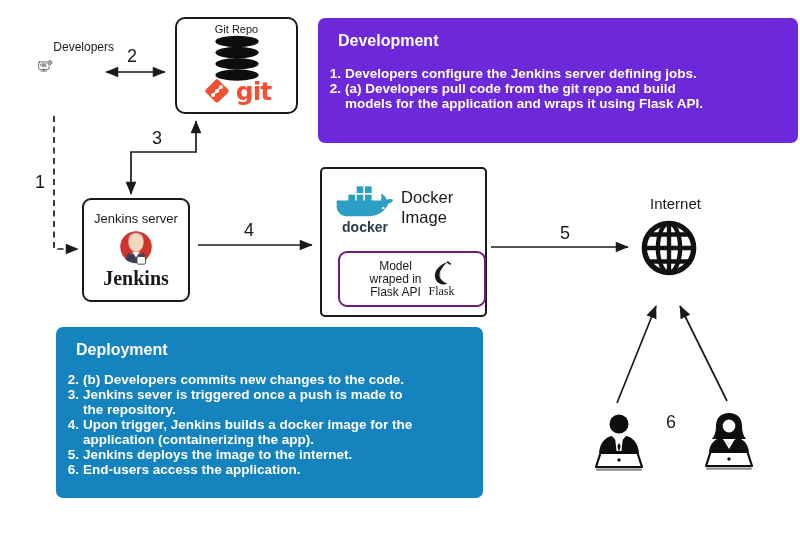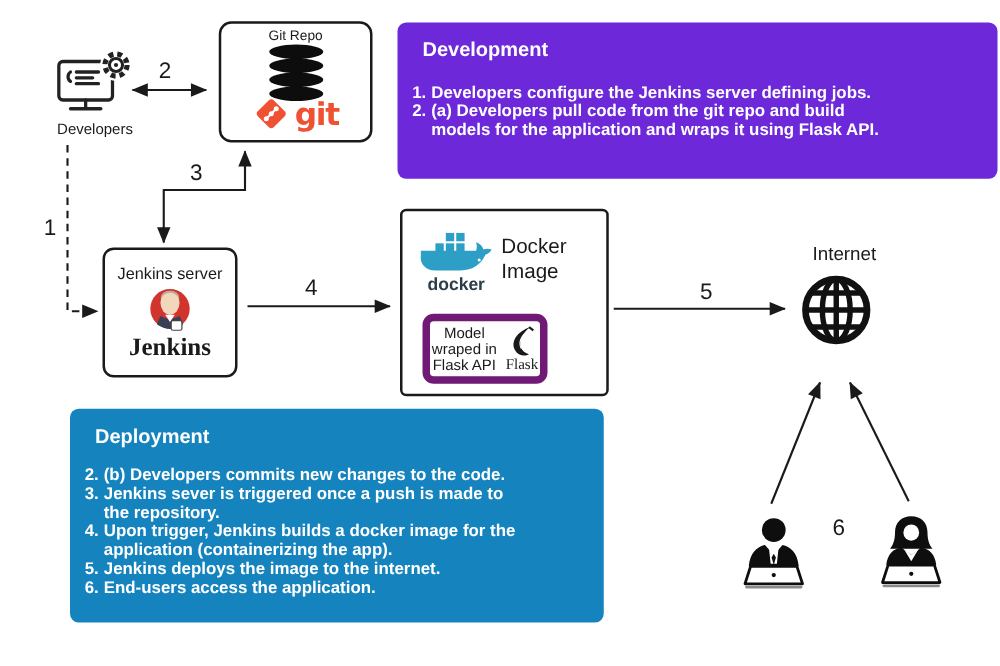--- a/index.html
+++ b/index.html
@@ -6,41 +6,41 @@
   #canvas{
     position:relative;width:800px;height:533px;background:#fff;overflow:hidden;
     font-family:"Liberation Sans",sans-serif;color:#1a1a1a;
   }
   #connectors{position:absolute;left:0;top:0;width:800px;height:533px;pointer-events:none;}
 
   
   .framebox{position:absolute;border:2px solid #1a1a1a;border-radius:10px;background:#fff;box-sizing:border-box;}
 
   
-  #developers{position:absolute;left:38px;top:38px;width:76px;display:flex;flex-direction:column;align-items:center;}
+  #developers{position:absolute;left:38px;top:38px;width:76px;display:flex;flex-direction:row;}
   #developers .nlabel{font-size:12px;margin-top:2px;}
 
   
   #gitrepo{left:175px;top:17px;width:123px;height:97px;display:flex;flex-direction:column;align-items:center;}
   #gitrepo .gtitle{font-size:11px;margin-top:4px;}
   #gitrepo .gitrow{display:flex;align-items:center;gap:4px;margin-top:-7px;}
   .gitword{font-family:"DejaVu Sans",sans-serif;font-weight:bold;font-size:25px;color:#f05133;letter-spacing:-1px;}
 
   
   #jenkinsbox{left:82px;top:198px;width:108px;height:104px;border-radius:9px;display:flex;flex-direction:column;align-items:center;}
   #jenkinsbox .jtitle{font-size:13px;margin-top:11px;}
   .jword{font-family:"Liberation Serif",serif;font-weight:bold;font-size:20px;line-height:20px;}
 
   
   #dockerbox{left:320px;top:167px;width:167px;height:150px;border-radius:5px;}
   #dockerbox .drow{display:flex;align-items:flex-start;margin:15px 6px 0 13px;gap:6px;}
   .dlogo{display:flex;flex-direction:column;align-items:center;}
   .dword{font-size:14px;font-weight:bold;color:#2b3e48;margin-top:-3px;}
   .dtitle{font-size:16.5px;line-height:20px;white-space:pre-line;margin-top:3px;}
-  .modelbox{position:absolute;left:16px;top:82px;width:100px;height:56px;border:6px solid #701a75;border-radius:9px;
+  .modelbox{position:absolute;left:16px;top:82px;width:148px;height:56px;border:2px solid #701a75;border-radius:9px;
     display:flex;align-items:center;justify-content:center;gap:7px;box-sizing:border-box;background:#fff;}
   .mtext{font-size:12px;line-height:13px;text-align:center;white-space:pre-line;}
   .flaskcol{display:flex;flex-direction:column;align-items:center;}
   .fword{font-family:"Liberation Serif",serif;font-size:12px;margin-top:-2px;}
 
   
   #internet{position:absolute;left:630px;top:195px;width:78px;display:flex;flex-direction:column;align-items:center;}
   #internet .ilabel{font-size:15px;margin-left:13px;}
   #internet svg{margin-top:7px;}
 

